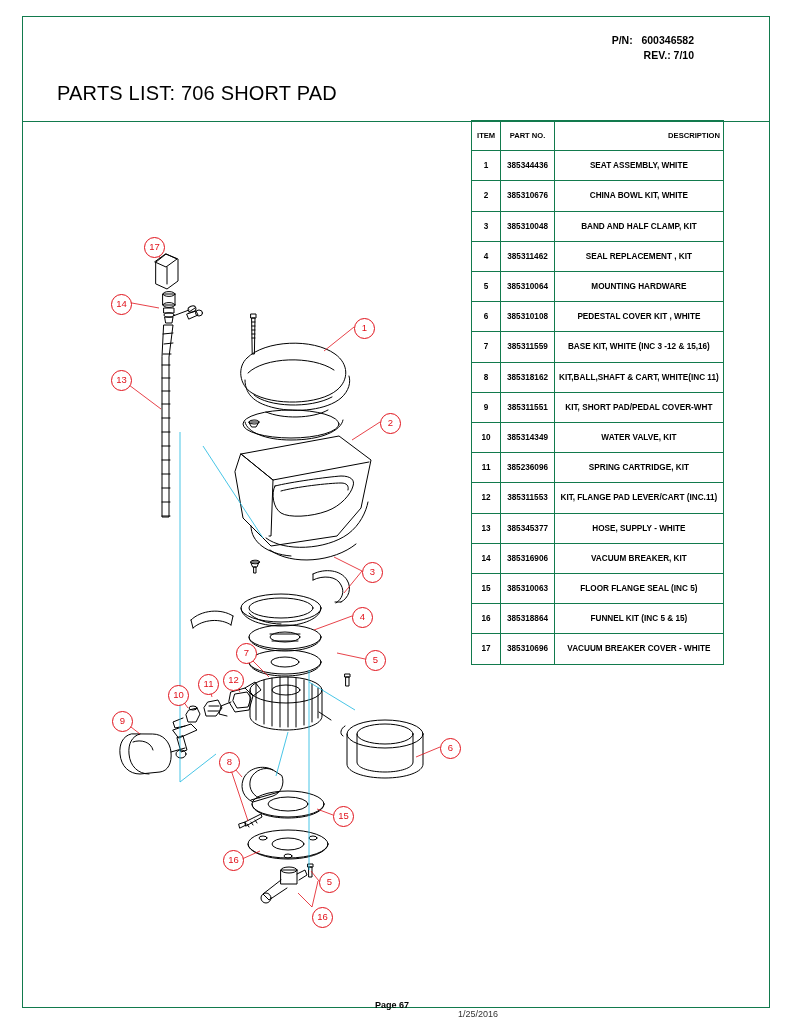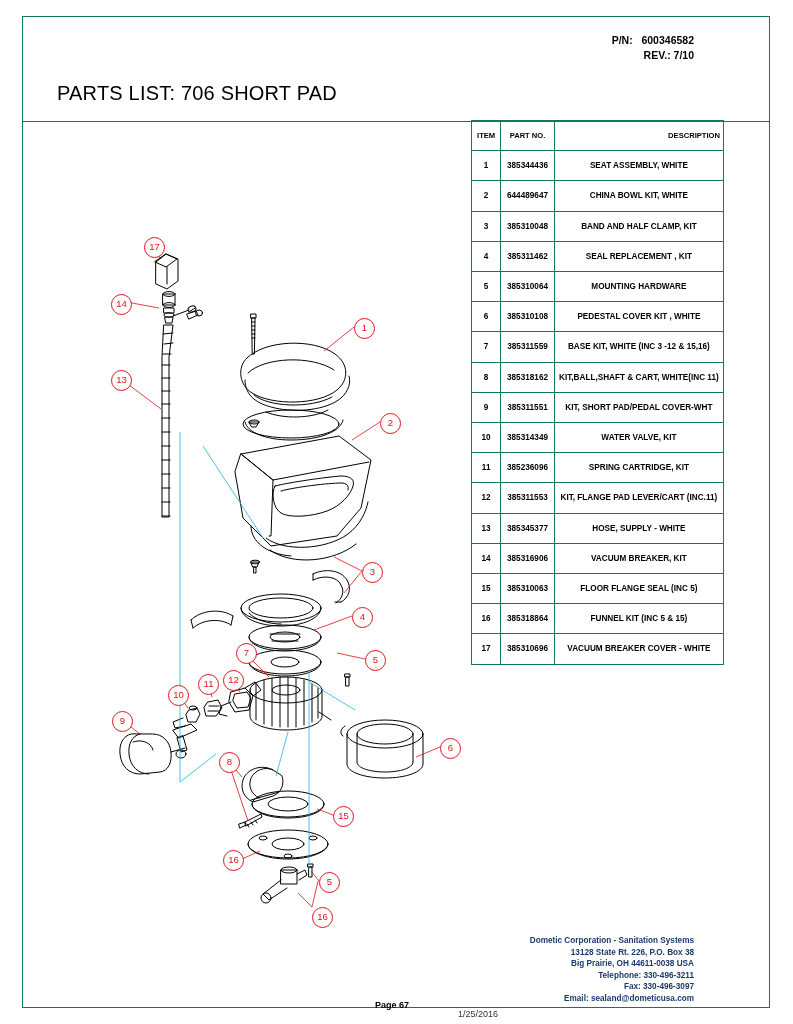--- a/index.html
+++ b/index.html
@@ -168,21 +168,21 @@
       </tr>
     </thead>
     <tbody>
       <tr>
           <td class="col-item">1</td>
           <td class="col-part">385344436</td>
           <td class="col-desc">SEAT ASSEMBLY, WHITE</td>
         </tr>
       <tr>
           <td class="col-item">2</td>
-          <td class="col-part">644489647</td>
+          <td class="col-part">385310676</td>
           <td class="col-desc">CHINA BOWL KIT, WHITE</td>
         </tr>
       <tr>
           <td class="col-item">3</td>
           <td class="col-part">385310048</td>
           <td class="col-desc">BAND AND HALF CLAMP, KIT</td>
         </tr>
       <tr>
           <td class="col-item">4</td>
           <td class="col-part">385311462</td>
@@ -507,25 +507,17 @@
     <div class="callout" style="left:145px;top:563px;">10</div>
     <div class="callout" style="left:89px;top:589px;">9</div>
     <div class="callout" style="left:196px;top:630px;">8</div>
     <div class="callout" style="left:417px;top:616px;">6</div>
     <div class="callout" style="left:310px;top:684px;">15</div>
     <div class="callout" style="left:200px;top:728px;">16</div>
     <div class="callout" style="left:296px;top:750px;">5</div>
     <div class="callout" style="left:289px;top:785px;">16</div>
   </div>
 
-  <div class="footer-addr">
-    <div>Dometic Corporation - Sanitation Systems</div>
-    <div>13128 State Rt. 226, P.O. Box 38</div>
-    <div>Big Prairie, OH 44611-0038 USA</div>
-    <div>Telephone: 330-496-3211</div>
-    <div>Fax: 330-496-3097</div>
-    <div class="email">Email: sealand@dometicusa.com</div>
-  </div>
 
   <div class="page-no">Page 67</div>
   <div class="doc-date">1/25/2016</div>
 
 </div>
 
 </body></html>

